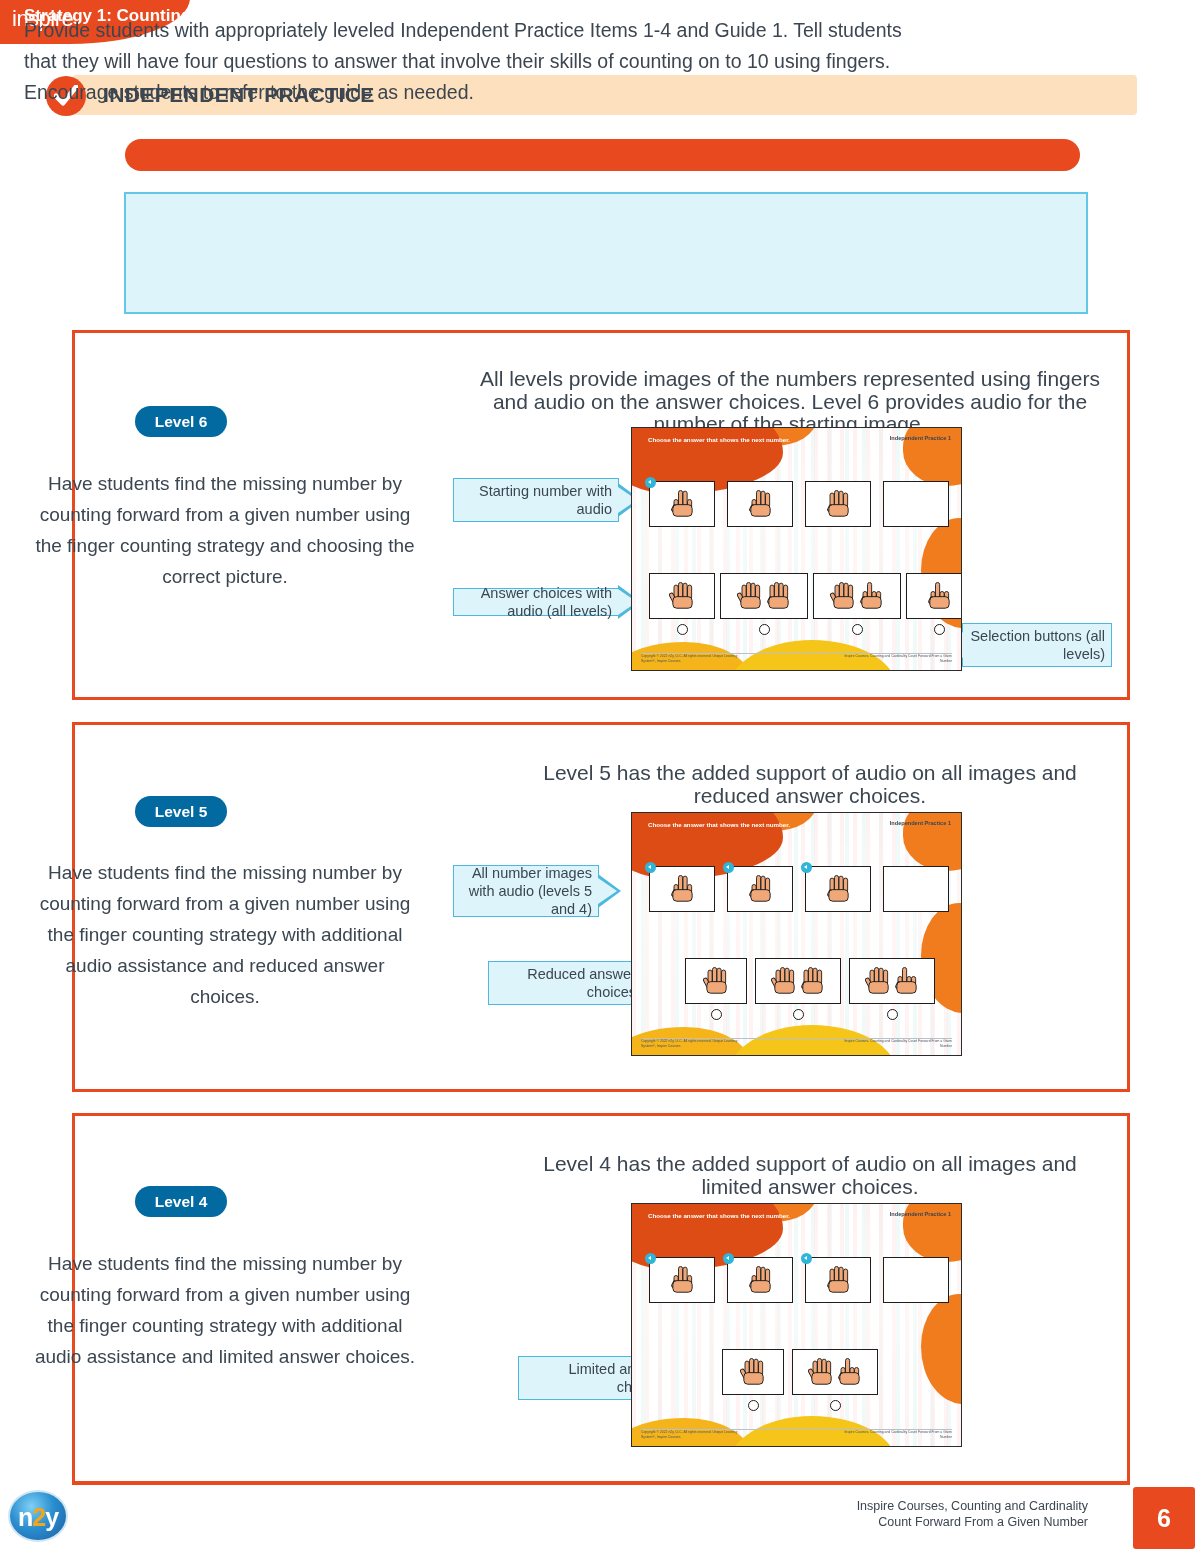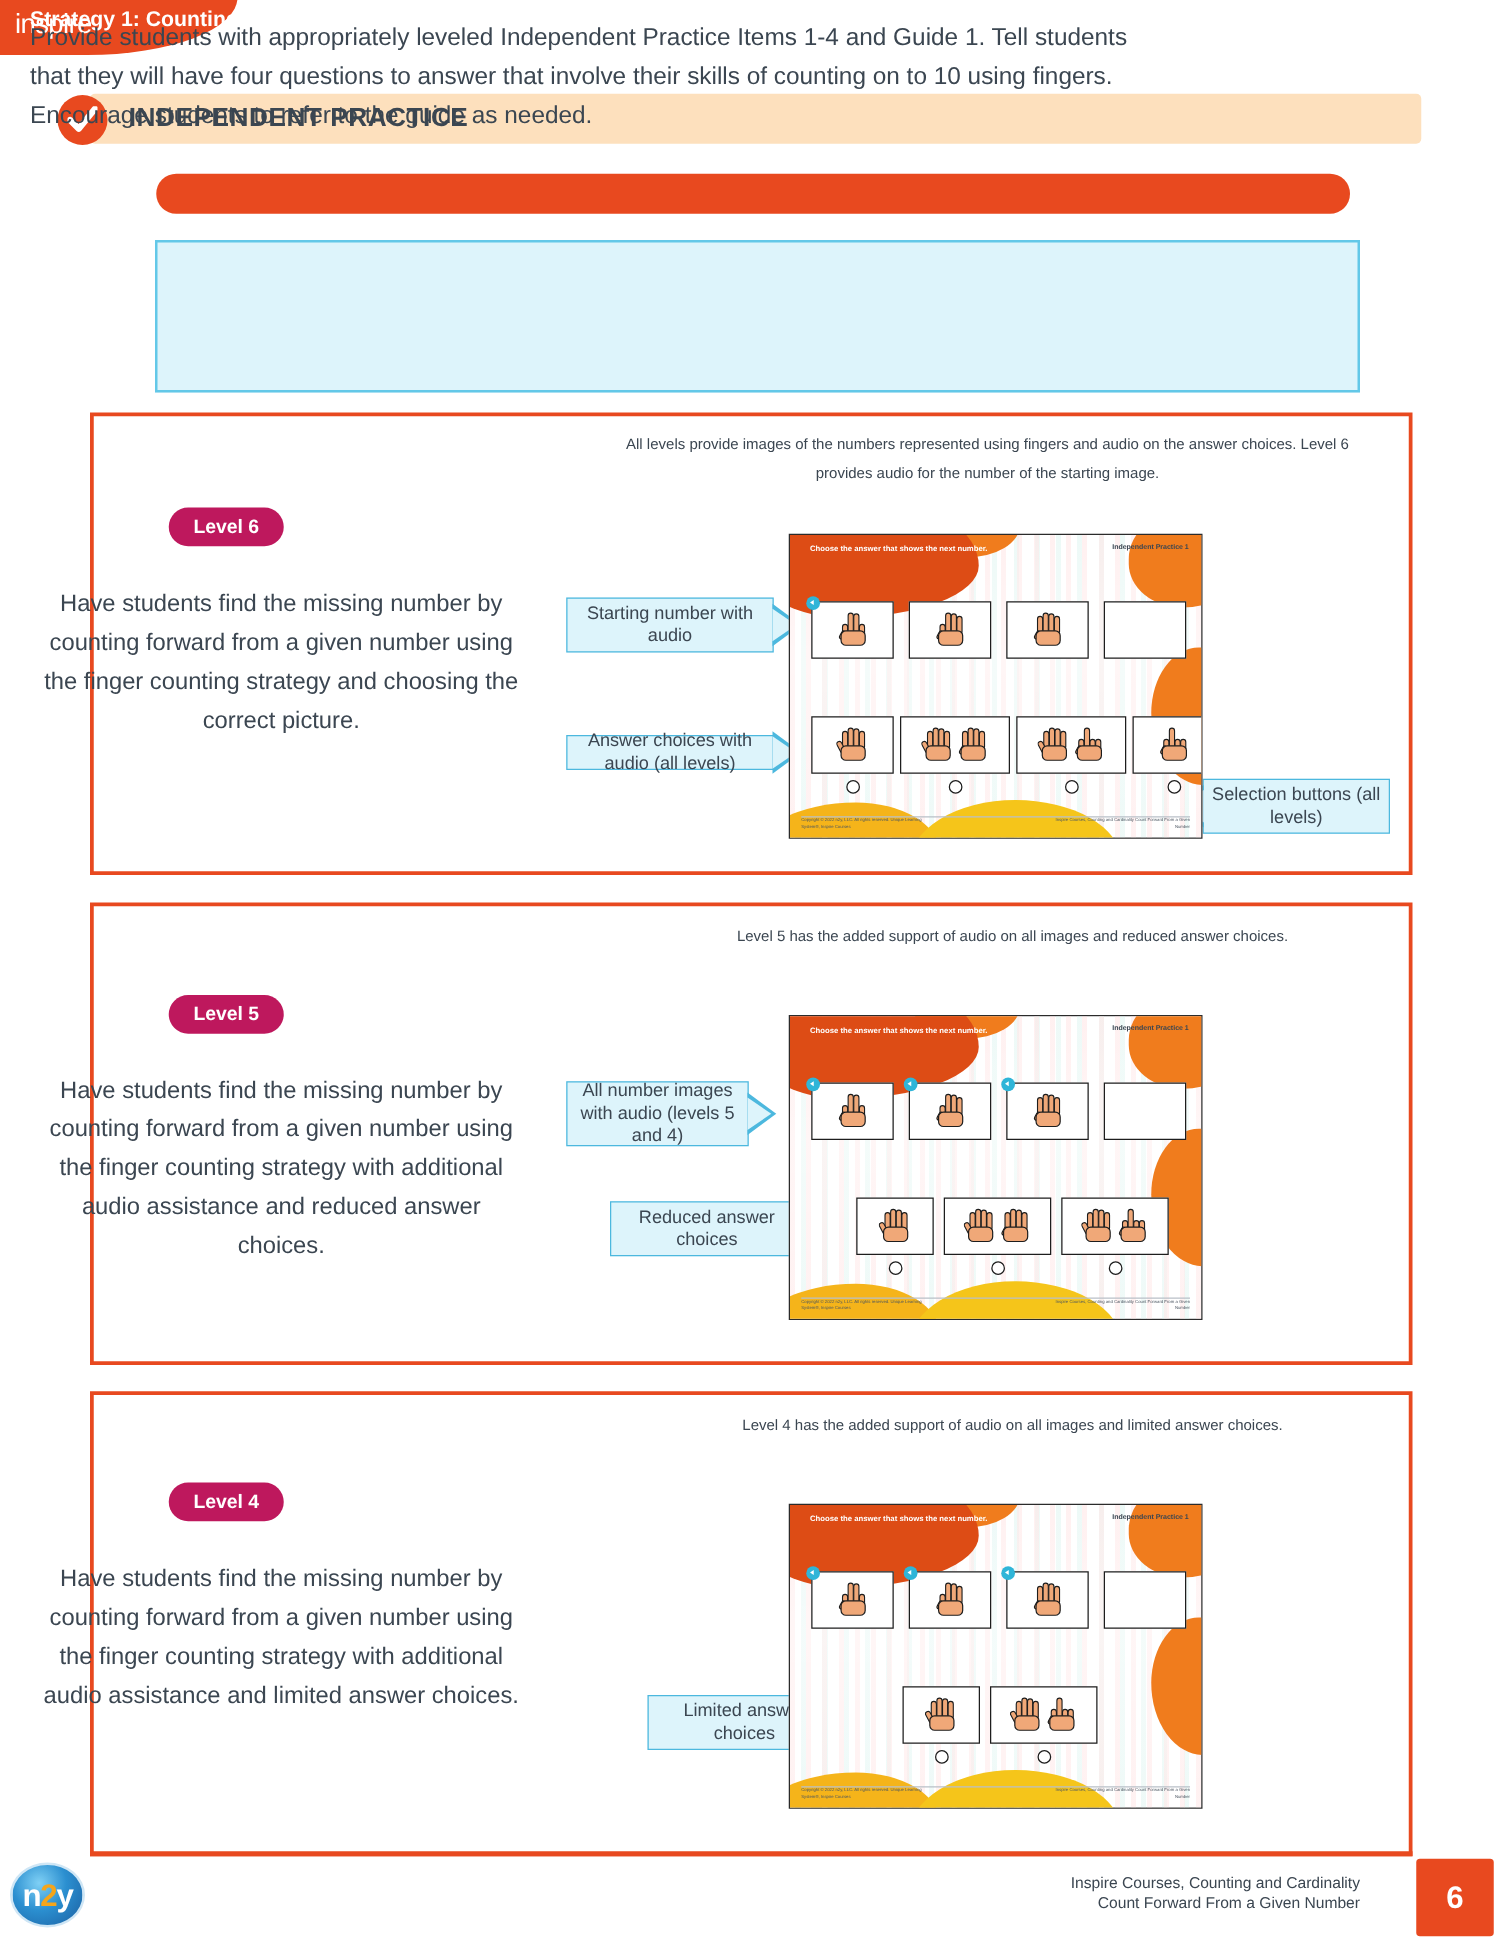--- a/index.html
+++ b/index.html
@@ -121,21 +121,21 @@
     background: #ffffff;
   }
   #panel-6 { top: 330px;  height: 370px; }
   #panel-5 { top: 722px;  height: 370px; }
   #panel-4 { top: 1113px; height: 372px; }
 
   .level-badge {
     position: absolute;
     width: 92px;
     height: 31px;
-    background: #be185d;
+    background: #0369a1;
     border-radius: 16px;
     left: 135px;
   }
   .level-badge span {
     display: block;
     text-align: center;
     line-height: 31px;
     font-size: 15.5px;
     font-weight: bold;
     color: #ffffff;
@@ -147,36 +147,37 @@
     width: 390px;
     text-align: center;
     font-size: 19px;
     line-height: 31px;
     color: #3b4651;
   }
 
   .panel-caption {
     position: absolute;
     text-align: center;
-    font-size: 12px;
+    font-size: 21px;
     line-height: 22.5px;
     color: #3b4651;
+    margin-top: 24px;
   }
 
   
   .callout {
     position: absolute;
     background: #ddf4fb;
     border: 1.6px solid #4cb8de;
     display: flex;
     align-items: center;
     justify-content: center;
   }
   .callout .ctext {
-    text-align: center;
+    text-align: right;
     font-size: 14.5px;
     line-height: 18px;
     color: #3b4651;
     padding: 0 6px;
   }
   
   .callout.right::before {
     content: "";
     position: absolute;
     right: -23px;

